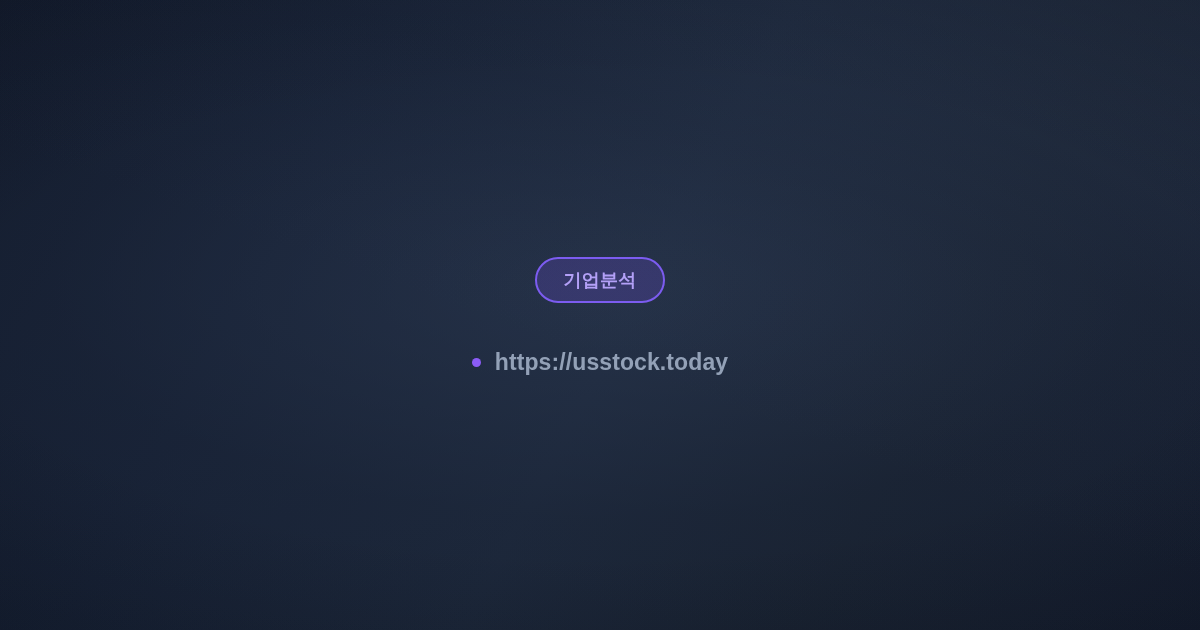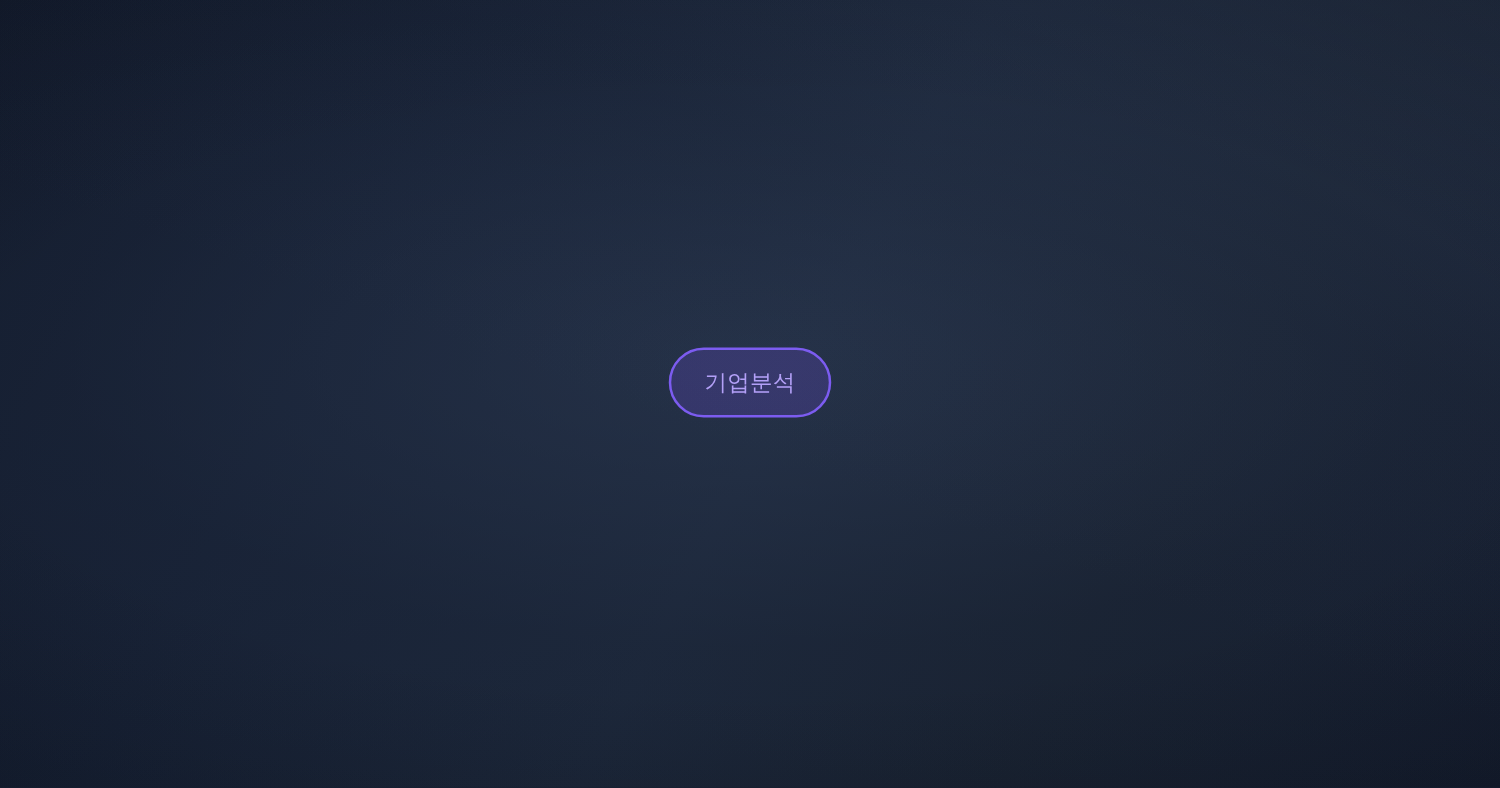--- a/index.html
+++ b/index.html
@@ -50,28 +50,28 @@
     justify-content: center;
     text-align: center;
     padding: 0 80px;
     box-sizing: border-box;
   }
 
   .badge {
     display: inline-flex;
     align-items: center;
     justify-content: center;
-    height: 56px;
+    height: 46px;
     padding: 0 27px;
     border: 2px solid #7c5cf0;
     border-radius: 999px;
     background: rgba(109, 79, 214, 0.26);
     color: #b3a0f7;
     font-size: 18px;
-    font-weight: normal;
+    font-weight: bold;
     letter-spacing: 0.2px;
     line-height: 1;
     box-sizing: border-box;
     margin-bottom: 18px;
     white-space: nowrap;
   }
 
   .title {
     margin: 0;
     color: #f7fafc;
@@ -115,15 +115,19 @@
 <div class="og-card">
 
   <div class="bg-sheen"></div>
   <div class="bg-vignette"></div>
 
   <div class="content">
 
     <div class="badge">기업분석</div>
 
 
+    <div class="url-row">
+      <span class="url-dot"></span>
+      <span class="url-text">https://usstock.today</span>
+    </div>
 
   </div>
 </div>
 
 </body></html>

